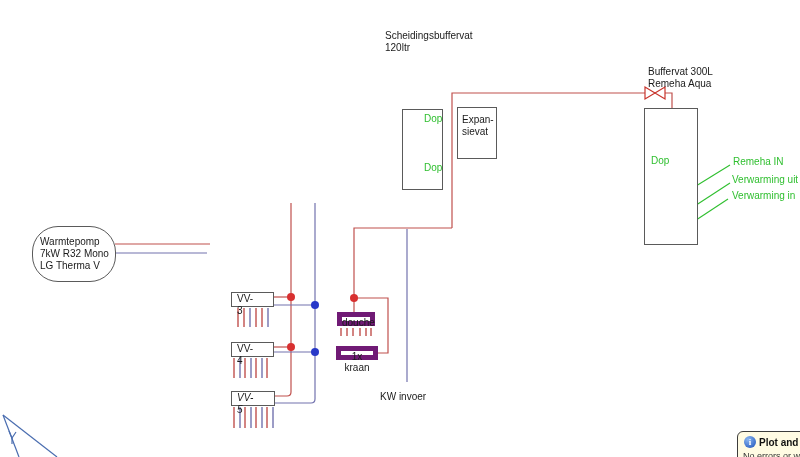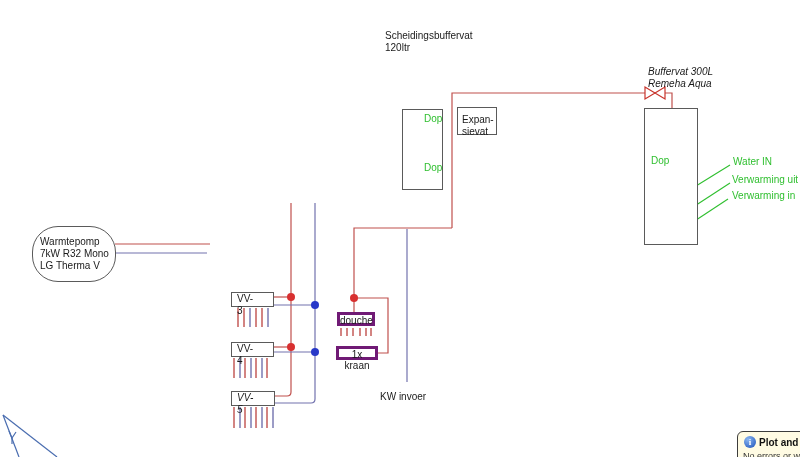--- a/index.html
+++ b/index.html
@@ -12,21 +12,21 @@
     position:absolute;background:#fff;border:1px solid #5a5a5a;
     box-sizing:border-box;font-size:10px;line-height:12px;
   }
   .freelabel{position:absolute;font-size:10px;line-height:12px;white-space:nowrap;}
   .green{color:#2fbf2f;text-align:right;}
   .vvbox{
     position:absolute;background:#fff;border:1px solid #5a5a5a;box-sizing:border-box;
     font-size:10px;line-height:12px;padding:0 16px 0 5px;height:15px;
   }
   .redbox{
-    position:absolute;background:#fff;border:3px solid #701a75;box-sizing:border-box;
+    position:absolute;background:#fff;border:5px solid #701a75;box-sizing:border-box;
     font-size:10px;line-height:11px;height:14px;text-align:center;color:#1a1a1a;
   }
   
   #balloon{
     position:absolute;left:737px;top:431px;width:84px;height:42px;
     background:#fffbe3;border:1px solid #3c3c3c;border-radius:6px;
     box-sizing:border-box;
   }
   #balloon .title{
     position:absolute;left:21px;top:5px;font-size:10px;font-weight:bold;
@@ -144,21 +144,21 @@
   </svg>
 
   <div class="cadbox" style="left:32px;top:226px;width:84px;height:56px;padding:9px 0 0 7px;border-width:1.5px;border-radius:26px;">
     <div>Warmtepomp</div>
     <div>7kW R32 Mono</div>
     <div>LG Therma V</div>
   </div>
 
   <div class="cadbox" style="left:402px;top:109px;width:41px;height:81px;"></div>
 
-  <div class="cadbox" style="left:457px;top:107px;width:40px;height:28px;padding:6px 16px 0 4px;">
+  <div class="cadbox" style="left:457px;top:107px;width:40px;height:52px;padding:6px 16px 0 4px;">
     <div>Expan-</div>
     <div>sievat</div>
   </div>
 
   <div class="cadbox" style="left:644px;top:108px;width:54px;height:137px;"></div>
 
   <div class="vvbox" style="left:231px;top:292px;width:43px;">
     <span>VV-3</span>
   </div>
   <div class="vvbox" style="left:231px;top:342px;width:43px;">
@@ -173,30 +173,30 @@
   </div>
   <div class="redbox" style="left:336px;top:346px;width:42px;">
     <span>1x kraan</span>
   </div>
 
   <div class="freelabel" style="left:385px;top:30px;">
     <div>Scheidingsbuffervat</div>
     <div>120ltr</div>
   </div>
 
-  <div class="freelabel" style="left:648px;top:66px;font-style:italic;">
+  <div class="freelabel" style="left:648px;top:66px;">
     <div>Buffervat 300L</div>
     <div>Remeha Aqua</div>
   </div>
 
   <div class="freelabel green" style="left:424px;top:113px;">Dop</div>
   <div class="freelabel green" style="left:424px;top:162px;">Dop</div>
   <div class="freelabel green" style="left:651px;top:155px;">Dop</div>
 
-  <div class="freelabel green" style="left:733px;top:156px;">Water IN</div>
+  <div class="freelabel green" style="left:733px;top:156px;">Remeha IN</div>
   <div class="freelabel green" style="left:732px;top:174px;">Verwarming uit</div>
   <div class="freelabel green" style="left:732px;top:190px;">Verwarming in</div>
 
   <div class="freelabel" style="left:380px;top:391px;">KW invoer</div>
 
   <div id="balloon">
     <div id="info-icon">i</div>
     <div class="title">Plot and Publ</div>
     <div class="msg">No errors or warn</div>
   </div>

